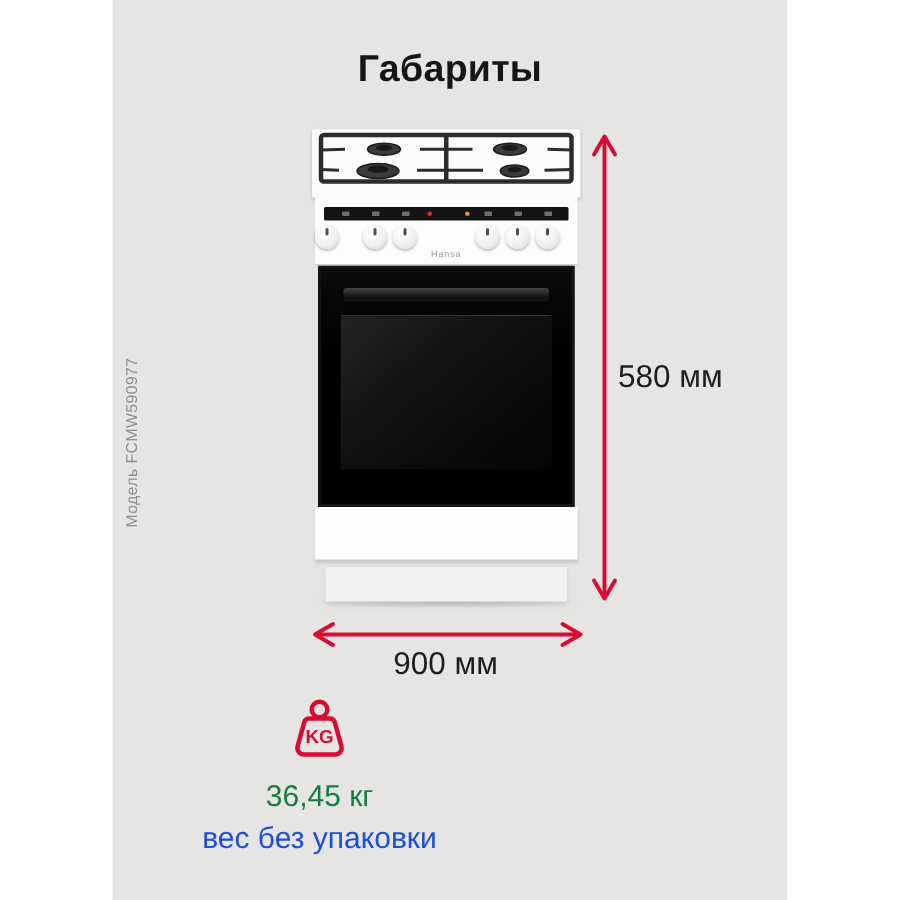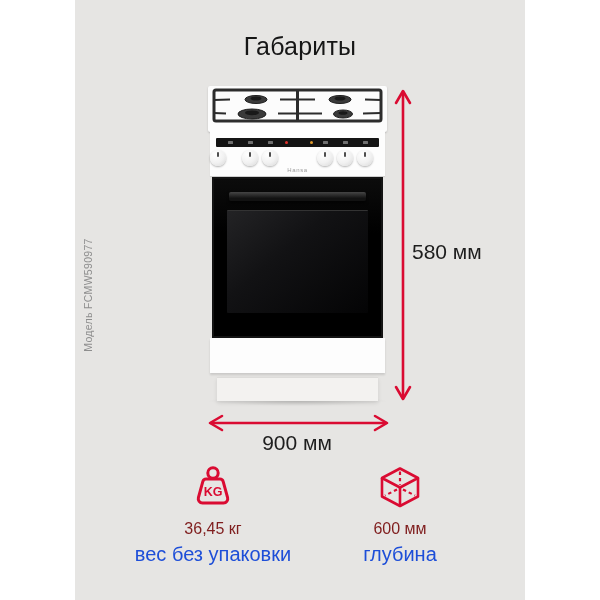--- a/index.html
+++ b/index.html
@@ -3,21 +3,21 @@
 <meta charset="utf-8">
 <style>
   * { margin:0; padding:0; box-sizing:border-box; }
   html,body { width:600px; height:600px; background:#ffffff; font-family:"Liberation Sans","DejaVu Sans",sans-serif; }
   .canvas { position:relative; width:600px; height:600px; background:#ffffff; overflow:hidden; }
 
   
   .card { position:absolute; left:75px; top:0; width:450px; height:600px; background:#e6e5e3; }
 
   .title { position:absolute; top:32px; left:0; width:100%; text-align:center;
-           font-size:25px; font-weight:400; color:#161616; letter-spacing:.2px; }
+           font-size:25px; font-weight:700; color:#161616; letter-spacing:.2px; }
 
   .watermark { position:absolute; left:13px; top:295px; transform:translate(-50%,-50%) rotate(-90deg);
                white-space:nowrap; font-size:10.5px; color:#8e8e8e; letter-spacing:.3px; }
 
   
   .stove { position:absolute; left:135px; top:86px; width:175px; height:316px; }
   .stove-shadow { position:absolute; left:-4px; top:310px; width:183px; height:10px;
                   background:radial-gradient(ellipse at center, rgba(0,0,0,.14), rgba(0,0,0,0) 70%); }
 
   .cooktop { position:absolute; left:-2px; top:0; width:179px; height:46px; background:#fcfcfc;
@@ -59,21 +59,21 @@
   .overlay { position:absolute; left:0; top:0; }
   .dim-label { position:absolute; font-size:21px; color:#1d1d1d; }
   .dim-height { left:337px; top:240px; }
   .dim-width { left:160px; top:431px; width:124px; text-align:center; }
 
   
   .spec { position:absolute; top:464px; width:160px; text-align:center; }
   .spec-weight { left:58px; }
   .spec-depth { left:245px; }
   .spec .icon { display:block; margin:0 auto; }
-  .spec .value { margin-top:8px; font-size:16px; color:#7f1d1d; }
+  .spec .value { margin-top:8px; font-size:20px; color:#15803d; }
   .spec .caption { margin-top:5px; font-size:20px; color:#1d4ed8; }
 </style>
 </head>
 <body>
 
 <div class="canvas">
   <div class="card">
 
     <div class="title">Габариты</div>
 
@@ -163,31 +163,15 @@
         <g fill="none" stroke="#da0b32" stroke-width="3">
           <circle cx="22" cy="9" r="5.2"></circle>
           <path d="M15.2 15 L28.8 15 C30.4 15 31.8 16.1 32.2 17.6 L36.6 33.6 C37.3 36.3 35.3 39 32.5 39 L11.5 39 C8.7 39 6.7 36.3 7.4 33.6 L11.8 17.6 C12.2 16.1 13.6 15 15.2 15 Z"></path>
         </g>
         <text x="22" y="31.5" text-anchor="middle" font-size="12.5" font-weight="bold" fill="#da0b32" font-family="Liberation Sans, DejaVu Sans, sans-serif">KG</text>
       </svg>
       <div class="value">36,45 кг</div>
       <div class="caption">вес без упаковки</div>
     </div>
 
-    <div class="spec spec-depth">
-      <svg class="icon" width="48" height="48" viewBox="0 0 48 48">
-        <g fill="none" stroke="#da0b32" stroke-width="2.6" stroke-linejoin="round">
-          <path d="M24 4.5 L42 14 L24 23.5 L6 14 Z"></path>
-          <path d="M6 14 L6 32.5 L24 42 L42 32.5 L42 14"></path>
-          <line x1="24" y1="23.5" x2="24" y2="42"></line>
-        </g>
-        <g fill="none" stroke="#da0b32" stroke-width="2.2" stroke-dasharray="3.4 3">
-          <line x1="24" y1="7.5" x2="24" y2="21"></line>
-          <line x1="21" y1="25.5" x2="9" y2="31.5"></line>
-          <line x1="27" y1="25.5" x2="39" y2="31.5"></line>
-        </g>
-      </svg>
-      <div class="value">600 мм</div>
-      <div class="caption">глубина</div>
-    </div>
 
   </div>
 </div>
 
 </body></html>

